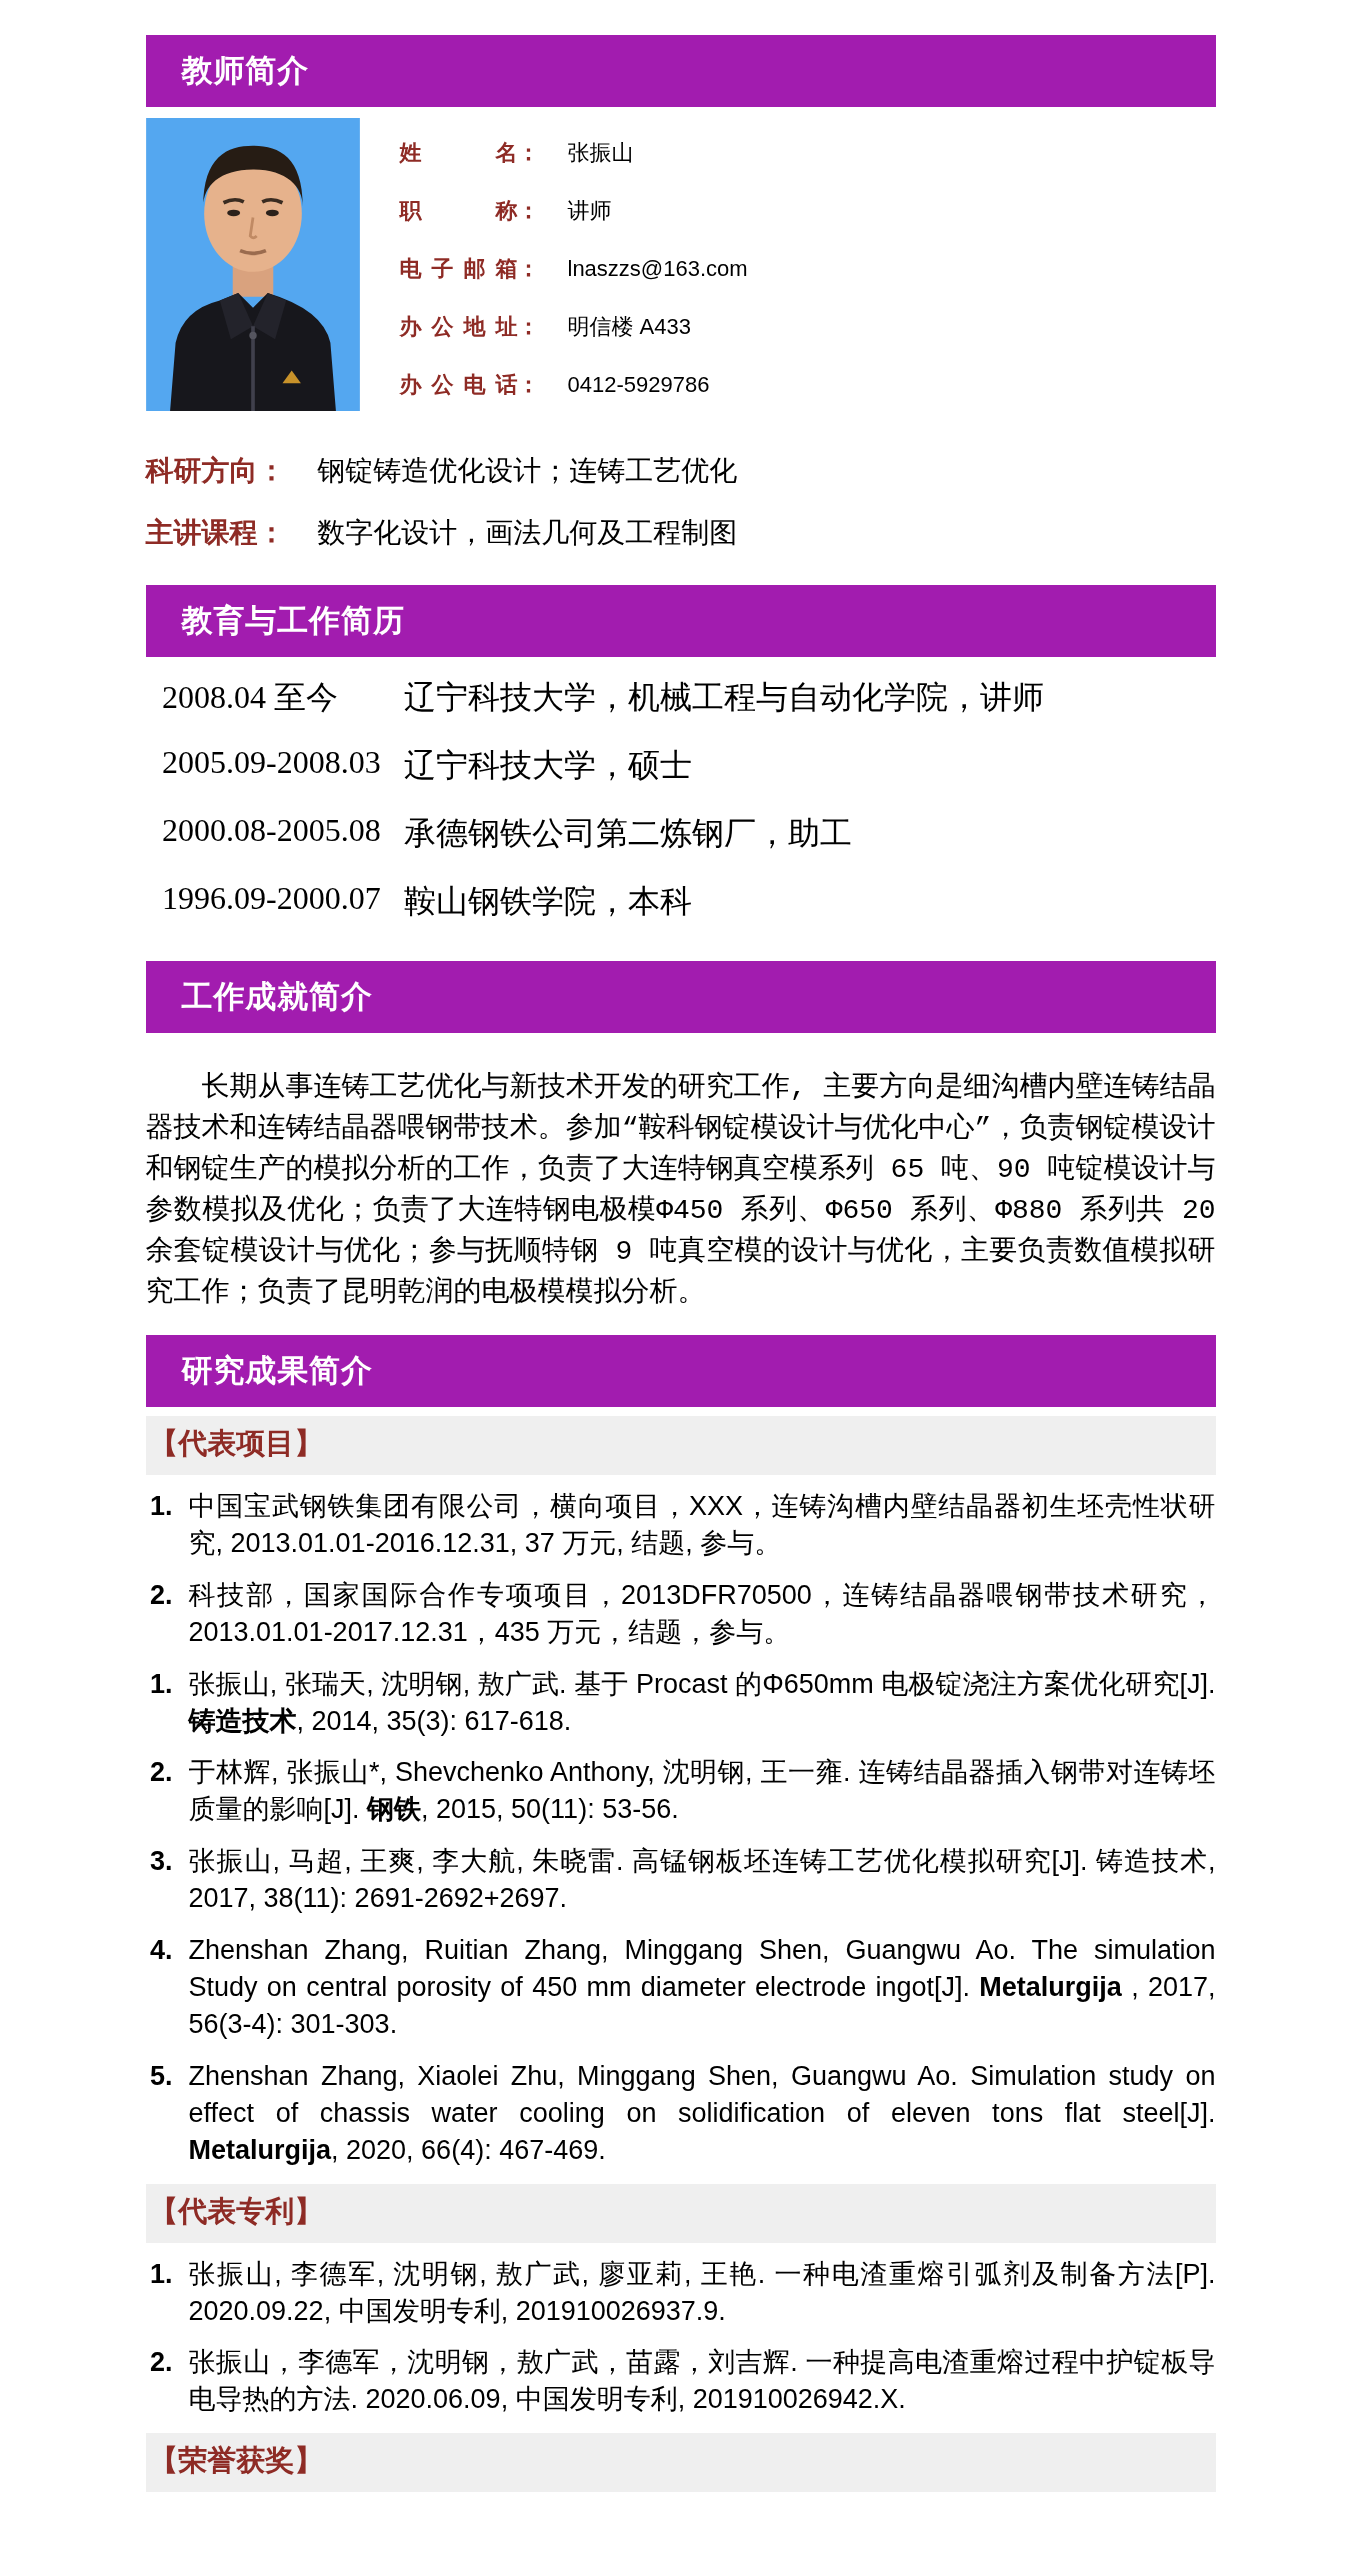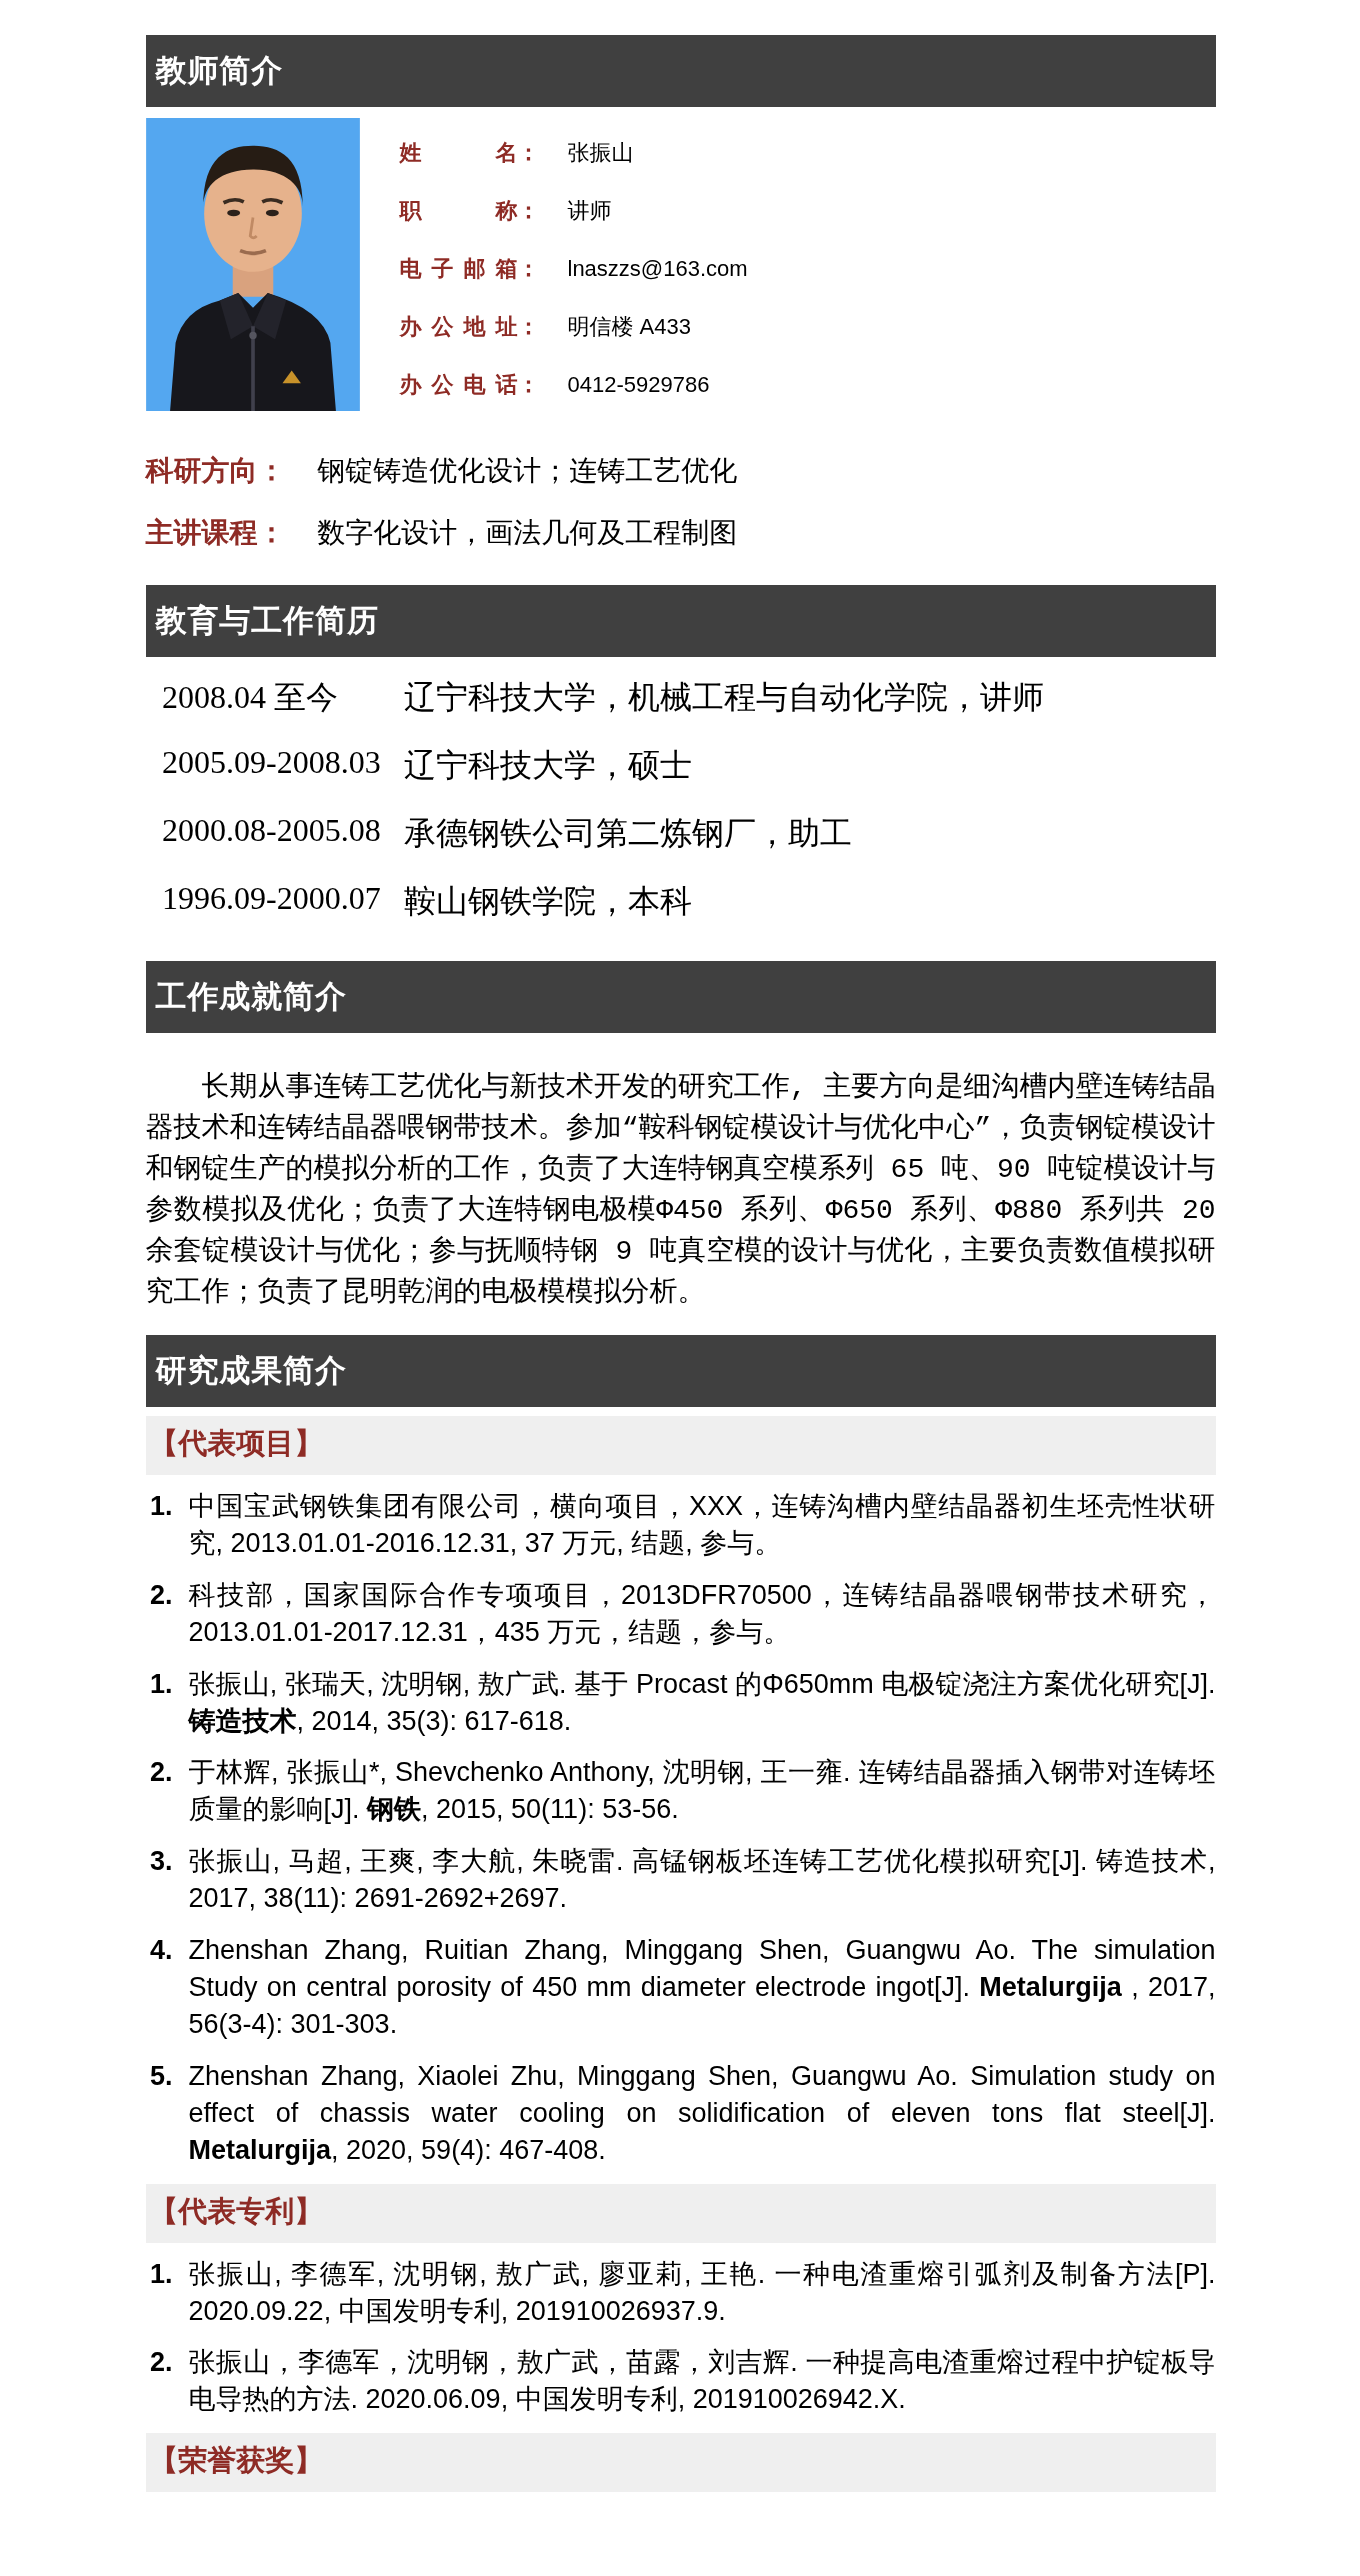--- a/index.html
+++ b/index.html
@@ -8,23 +8,23 @@
     width:1361px; min-height:2576px;
     font-family:"Liberation Sans","DejaVu Sans",sans-serif;
     color:#000;
     -webkit-font-smoothing:antialiased;
   }
   .page { width:1070px; margin:0 auto; padding-top:35px; }
 
   
   .bar {
     height:72px; line-height:72px;
-    background:#404040; color:#fff;
+    background:#a21caf; color:#fff;
     font-size:31px; font-weight:700;
-    padding-left:10px; box-sizing:border-box;
+    padding-left:36px; box-sizing:border-box;
     letter-spacing:0.9px;
   }
 
   
   .profile-row { display:flex; padding:11px 0 13px; }
   .photo-wrap { width:214px; height:293px; flex:none; overflow:hidden; }
   .photo-wrap svg { display:block; }
   .fields { margin-left:40px; padding-top:5.5px; }
   .f-row { height:58px; display:flex; align-items:center; font-size:22px; }
   .f-label {
@@ -200,21 +200,21 @@
     <li class="item">
       <span class="no">3.</span>
       <span class="itext"><span>张振山, 马超, 王爽, 李大航, 朱晓雷. 高锰钢板坯连铸工艺优化模拟研究[J]. 铸造技术, 2017, 38(11): 2691-2692+2697.</span><span class="jn"></span><span></span></span>
     </li>
     <li class="item">
       <span class="no">4.</span>
       <span class="itext"><span>Zhenshan Zhang, Ruitian Zhang, Minggang Shen, Guangwu Ao. The simulation Study on central porosity of 450 mm diameter electrode ingot[J]. </span><span class="jn">Metalurgija</span><span> , 2017, 56(3-4): 301-303.</span></span>
     </li>
     <li class="item">
       <span class="no">5.</span>
-      <span class="itext"><span>Zhenshan Zhang, Xiaolei Zhu, Minggang Shen, Guangwu Ao. Simulation study on effect of chassis water cooling on solidification of eleven tons flat steel[J]. </span><span class="jn">Metalurgija</span><span>, 2020, 59(4): 467-408.</span></span>
+      <span class="itext"><span>Zhenshan Zhang, Xiaolei Zhu, Minggang Shen, Guangwu Ao. Simulation study on effect of chassis water cooling on solidification of eleven tons flat steel[J]. </span><span class="jn">Metalurgija</span><span>, 2020, 66(4): 467-469.</span></span>
     </li>
   </ol>
 
   <div class="band">
     <span class="band-text">【代表专利】</span>
   </div>
   <ol class="ilist">
     <li class="item">
       <span class="no">1.</span>
       <span class="itext"><span>张振山, 李德军, 沈明钢, 敖广武, 廖亚莉, 王艳. 一种电渣重熔引弧剂及制备方法[P]. 2020.09.22, 中国发明专利, 201910026937.9.</span><span class="jn"></span><span></span></span>

